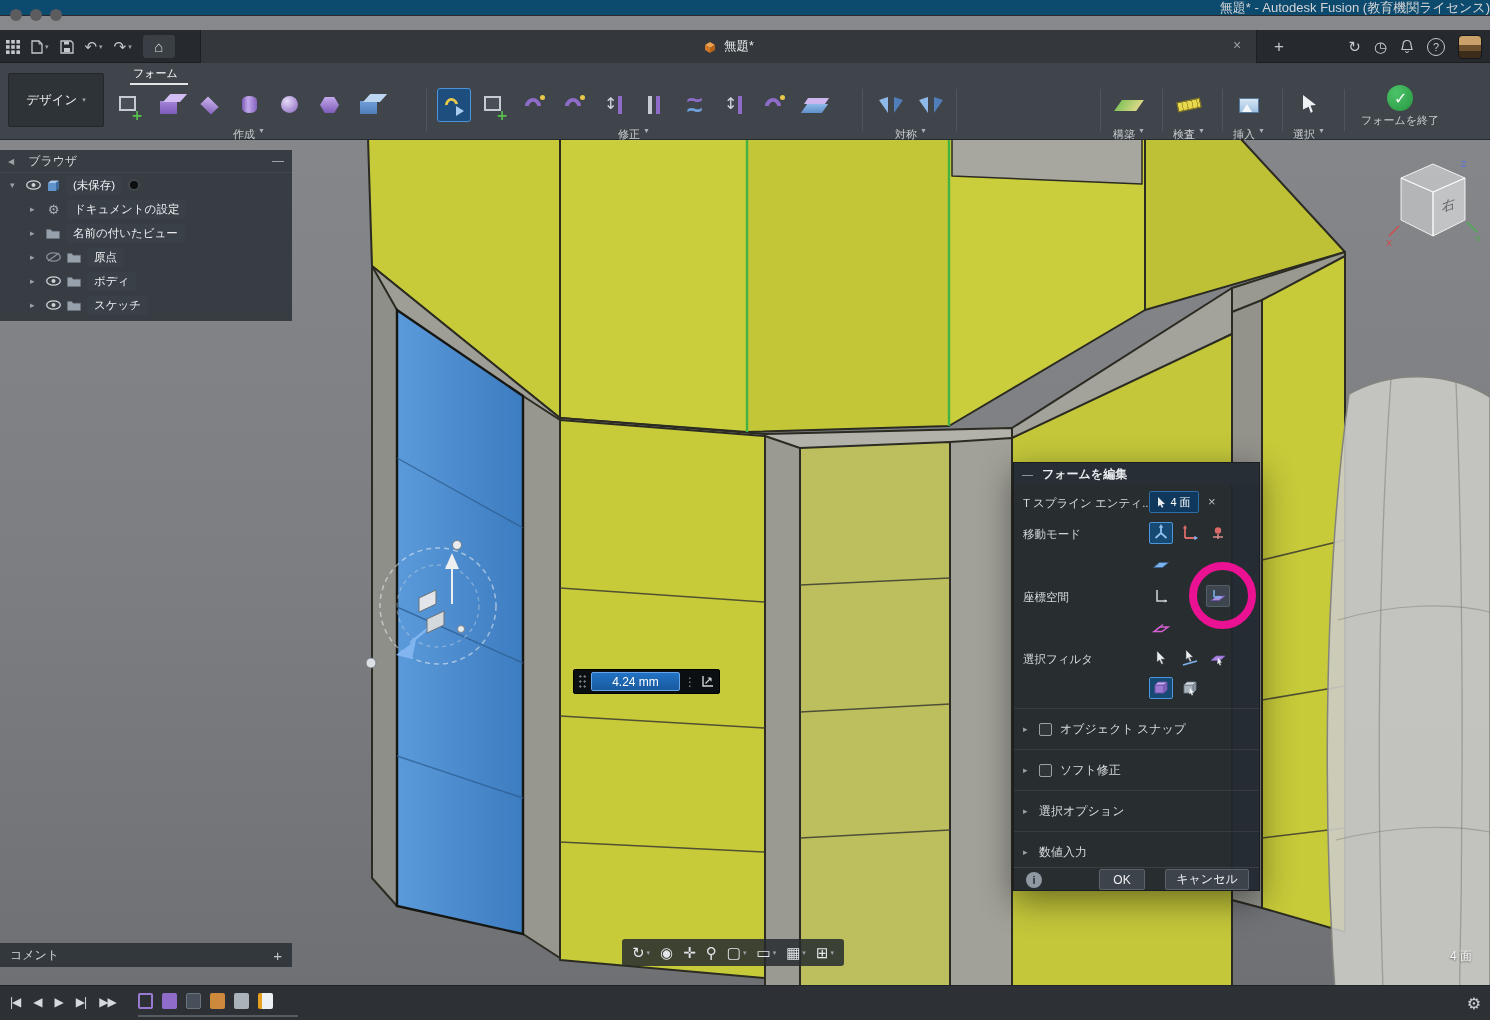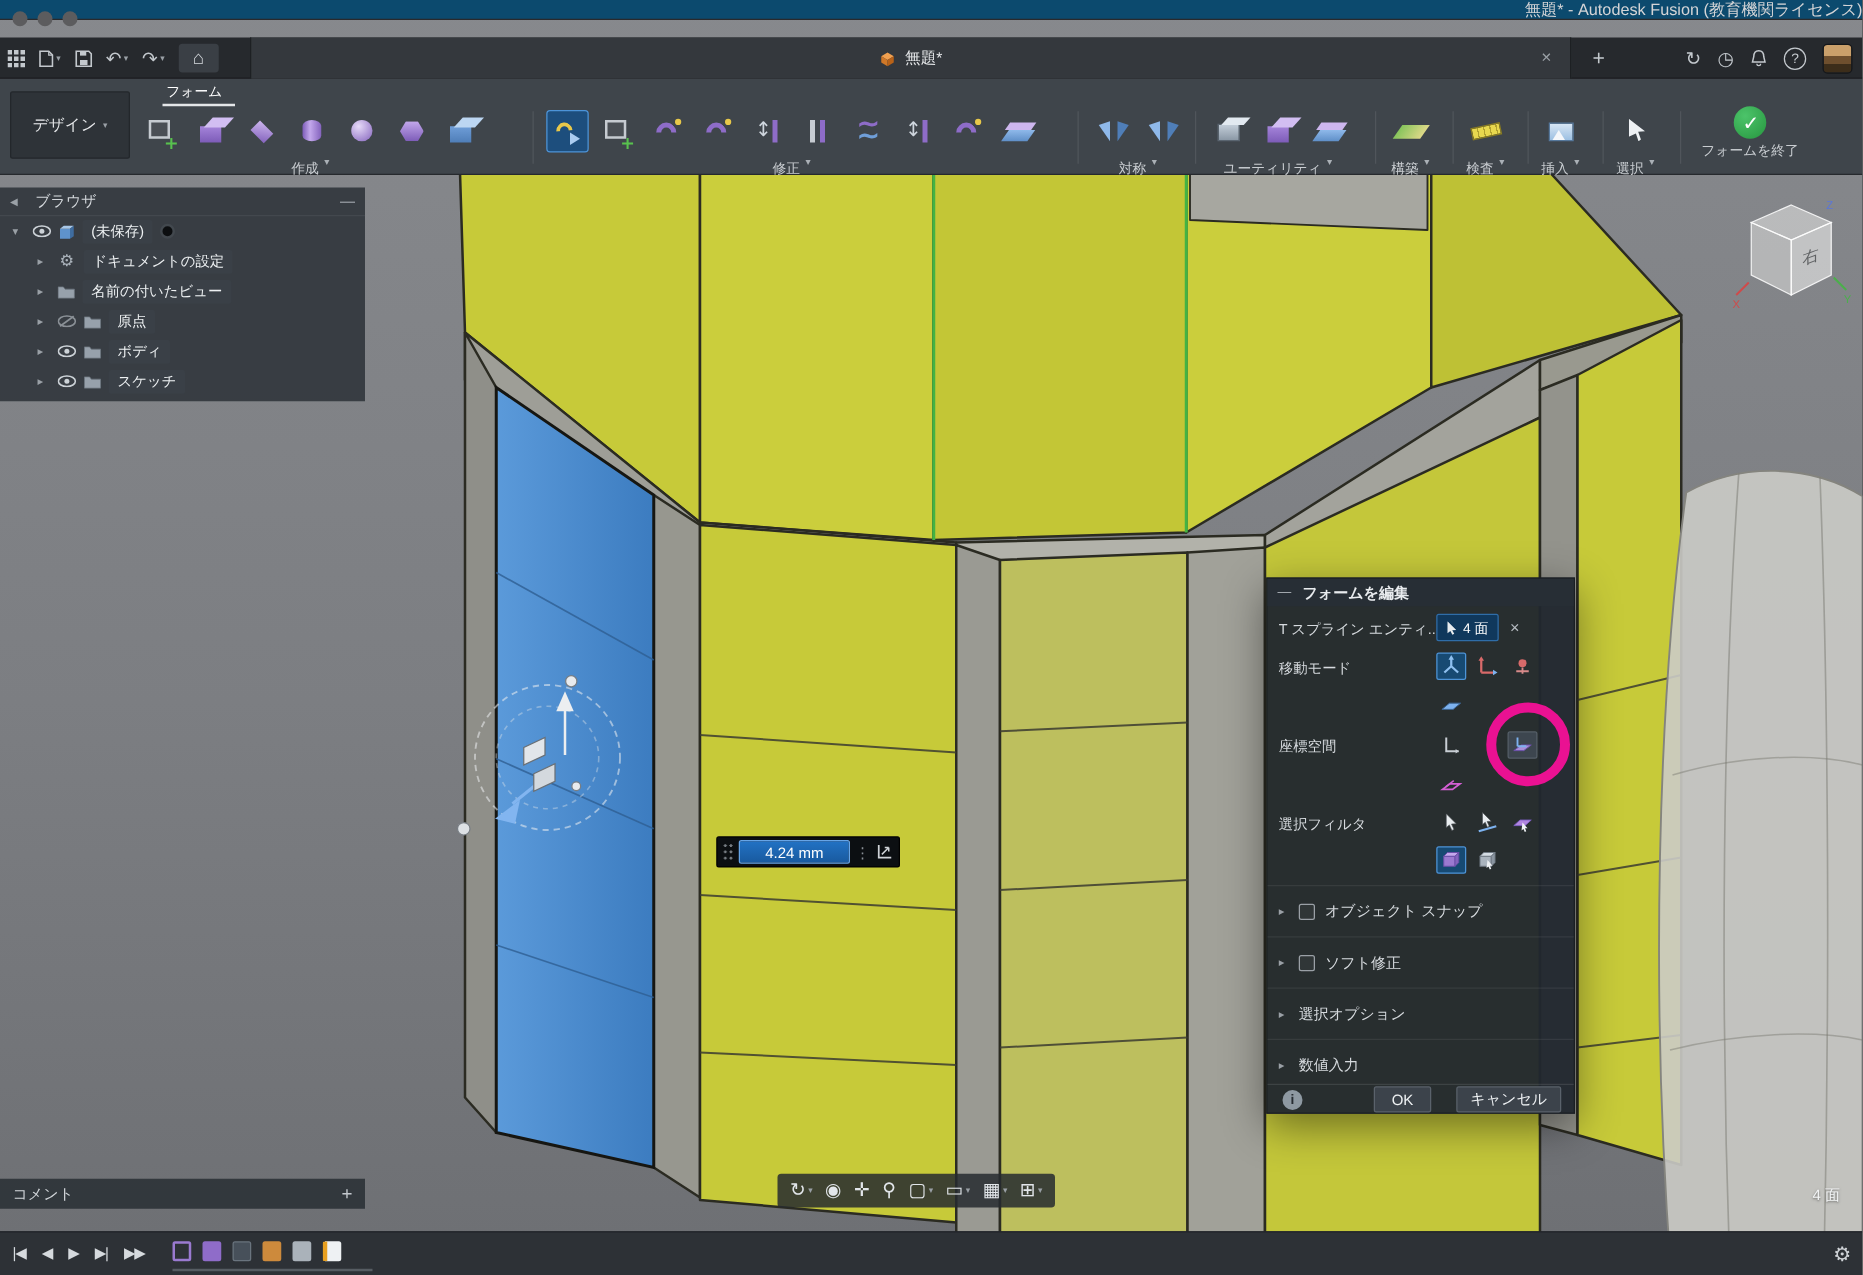--- a/index.html
+++ b/index.html
@@ -363,31 +363,20 @@
   <div class="tgroup" style="left:874px">
     <div class="tg-icons">
           <span class="ic ic-mirror"></span>
           <span class="ic ic-mirror"></span>
         </div>
     <div class="tg-label">
           <span>対称</span>
           <span class="lbl-caret">▼</span>
         </div>
   </div>
-  <div class="tgroup" style="left:966px">
-    <div class="tg-icons">
-          <span class="ic ic-box3"></span>
-          <span class="ic ic-cube"></span>
-          <span class="ic ic-slab"></span>
-        </div>
-    <div class="tg-label">
-          <span>ユーティリティ</span>
-          <span class="lbl-caret">▼</span>
-        </div>
-  </div>
   <div class="tgroup" style="left:1112px">
     <div class="tg-icons">
           <span class="ic ic-planegreen"></span>
         </div>
     <div class="tg-label">
           <span>構築</span>
           <span class="lbl-caret">▼</span>
         </div>
   </div>
   <div class="tgroup" style="left:1172px">

